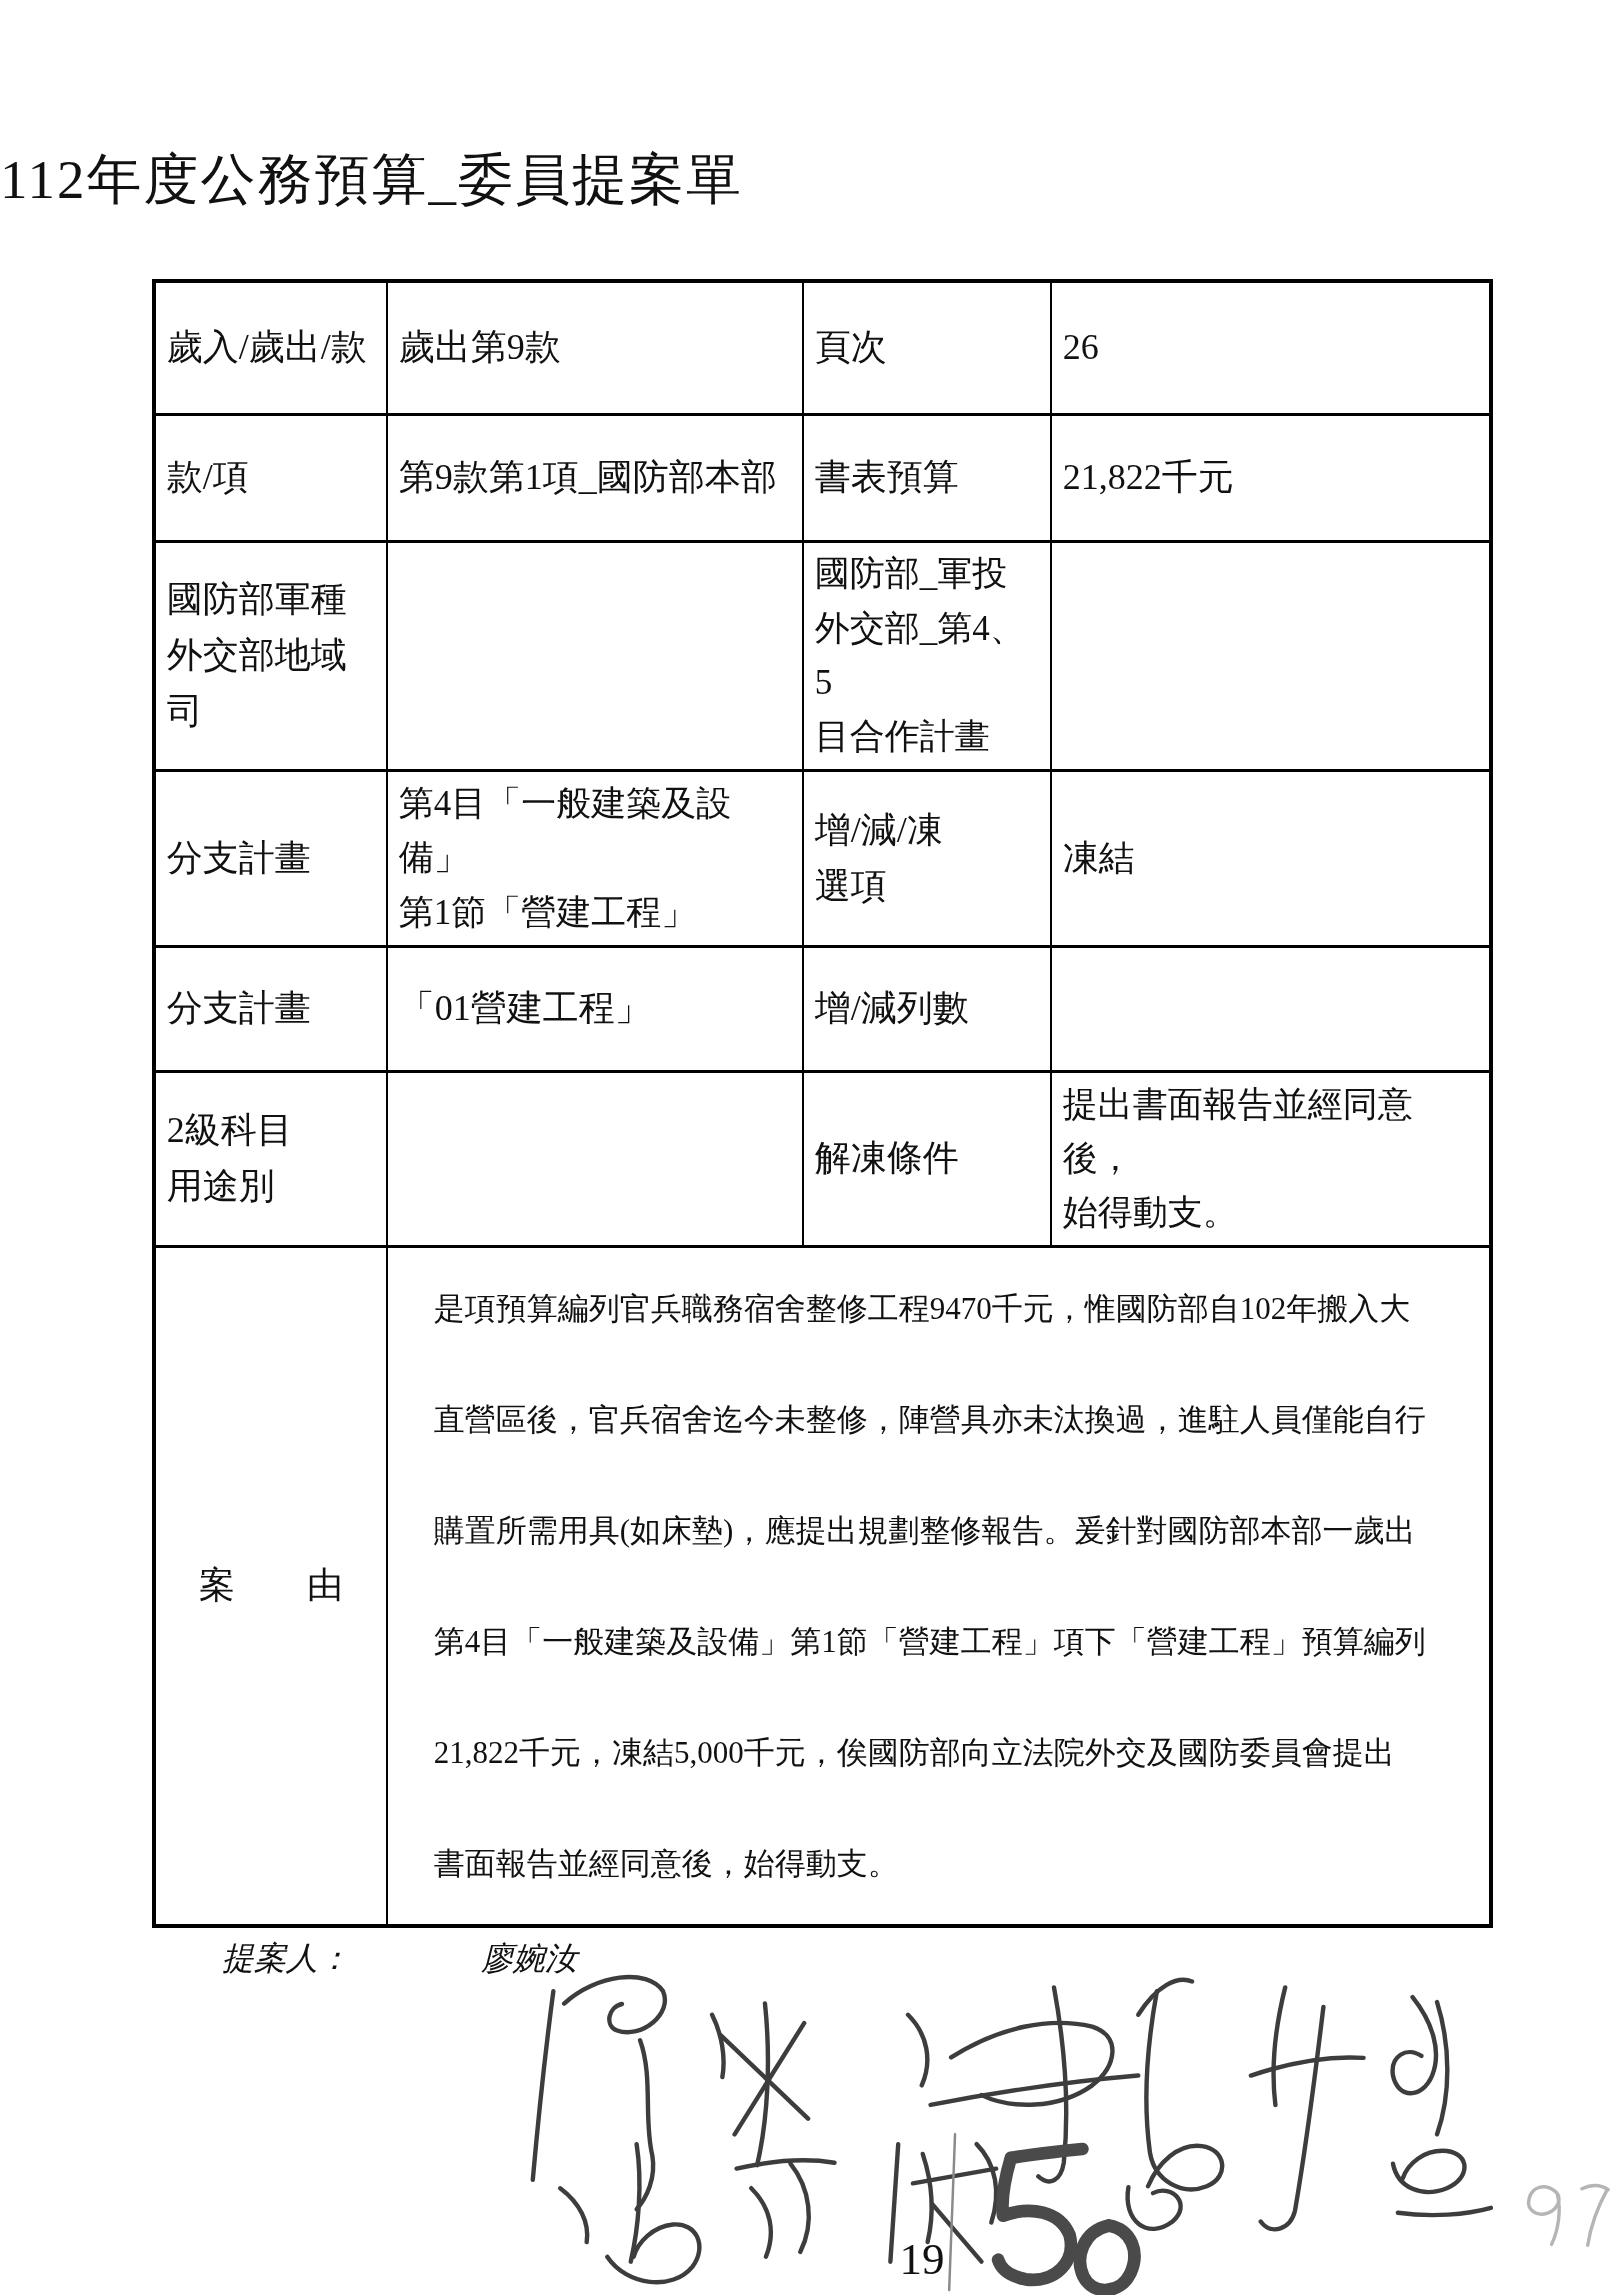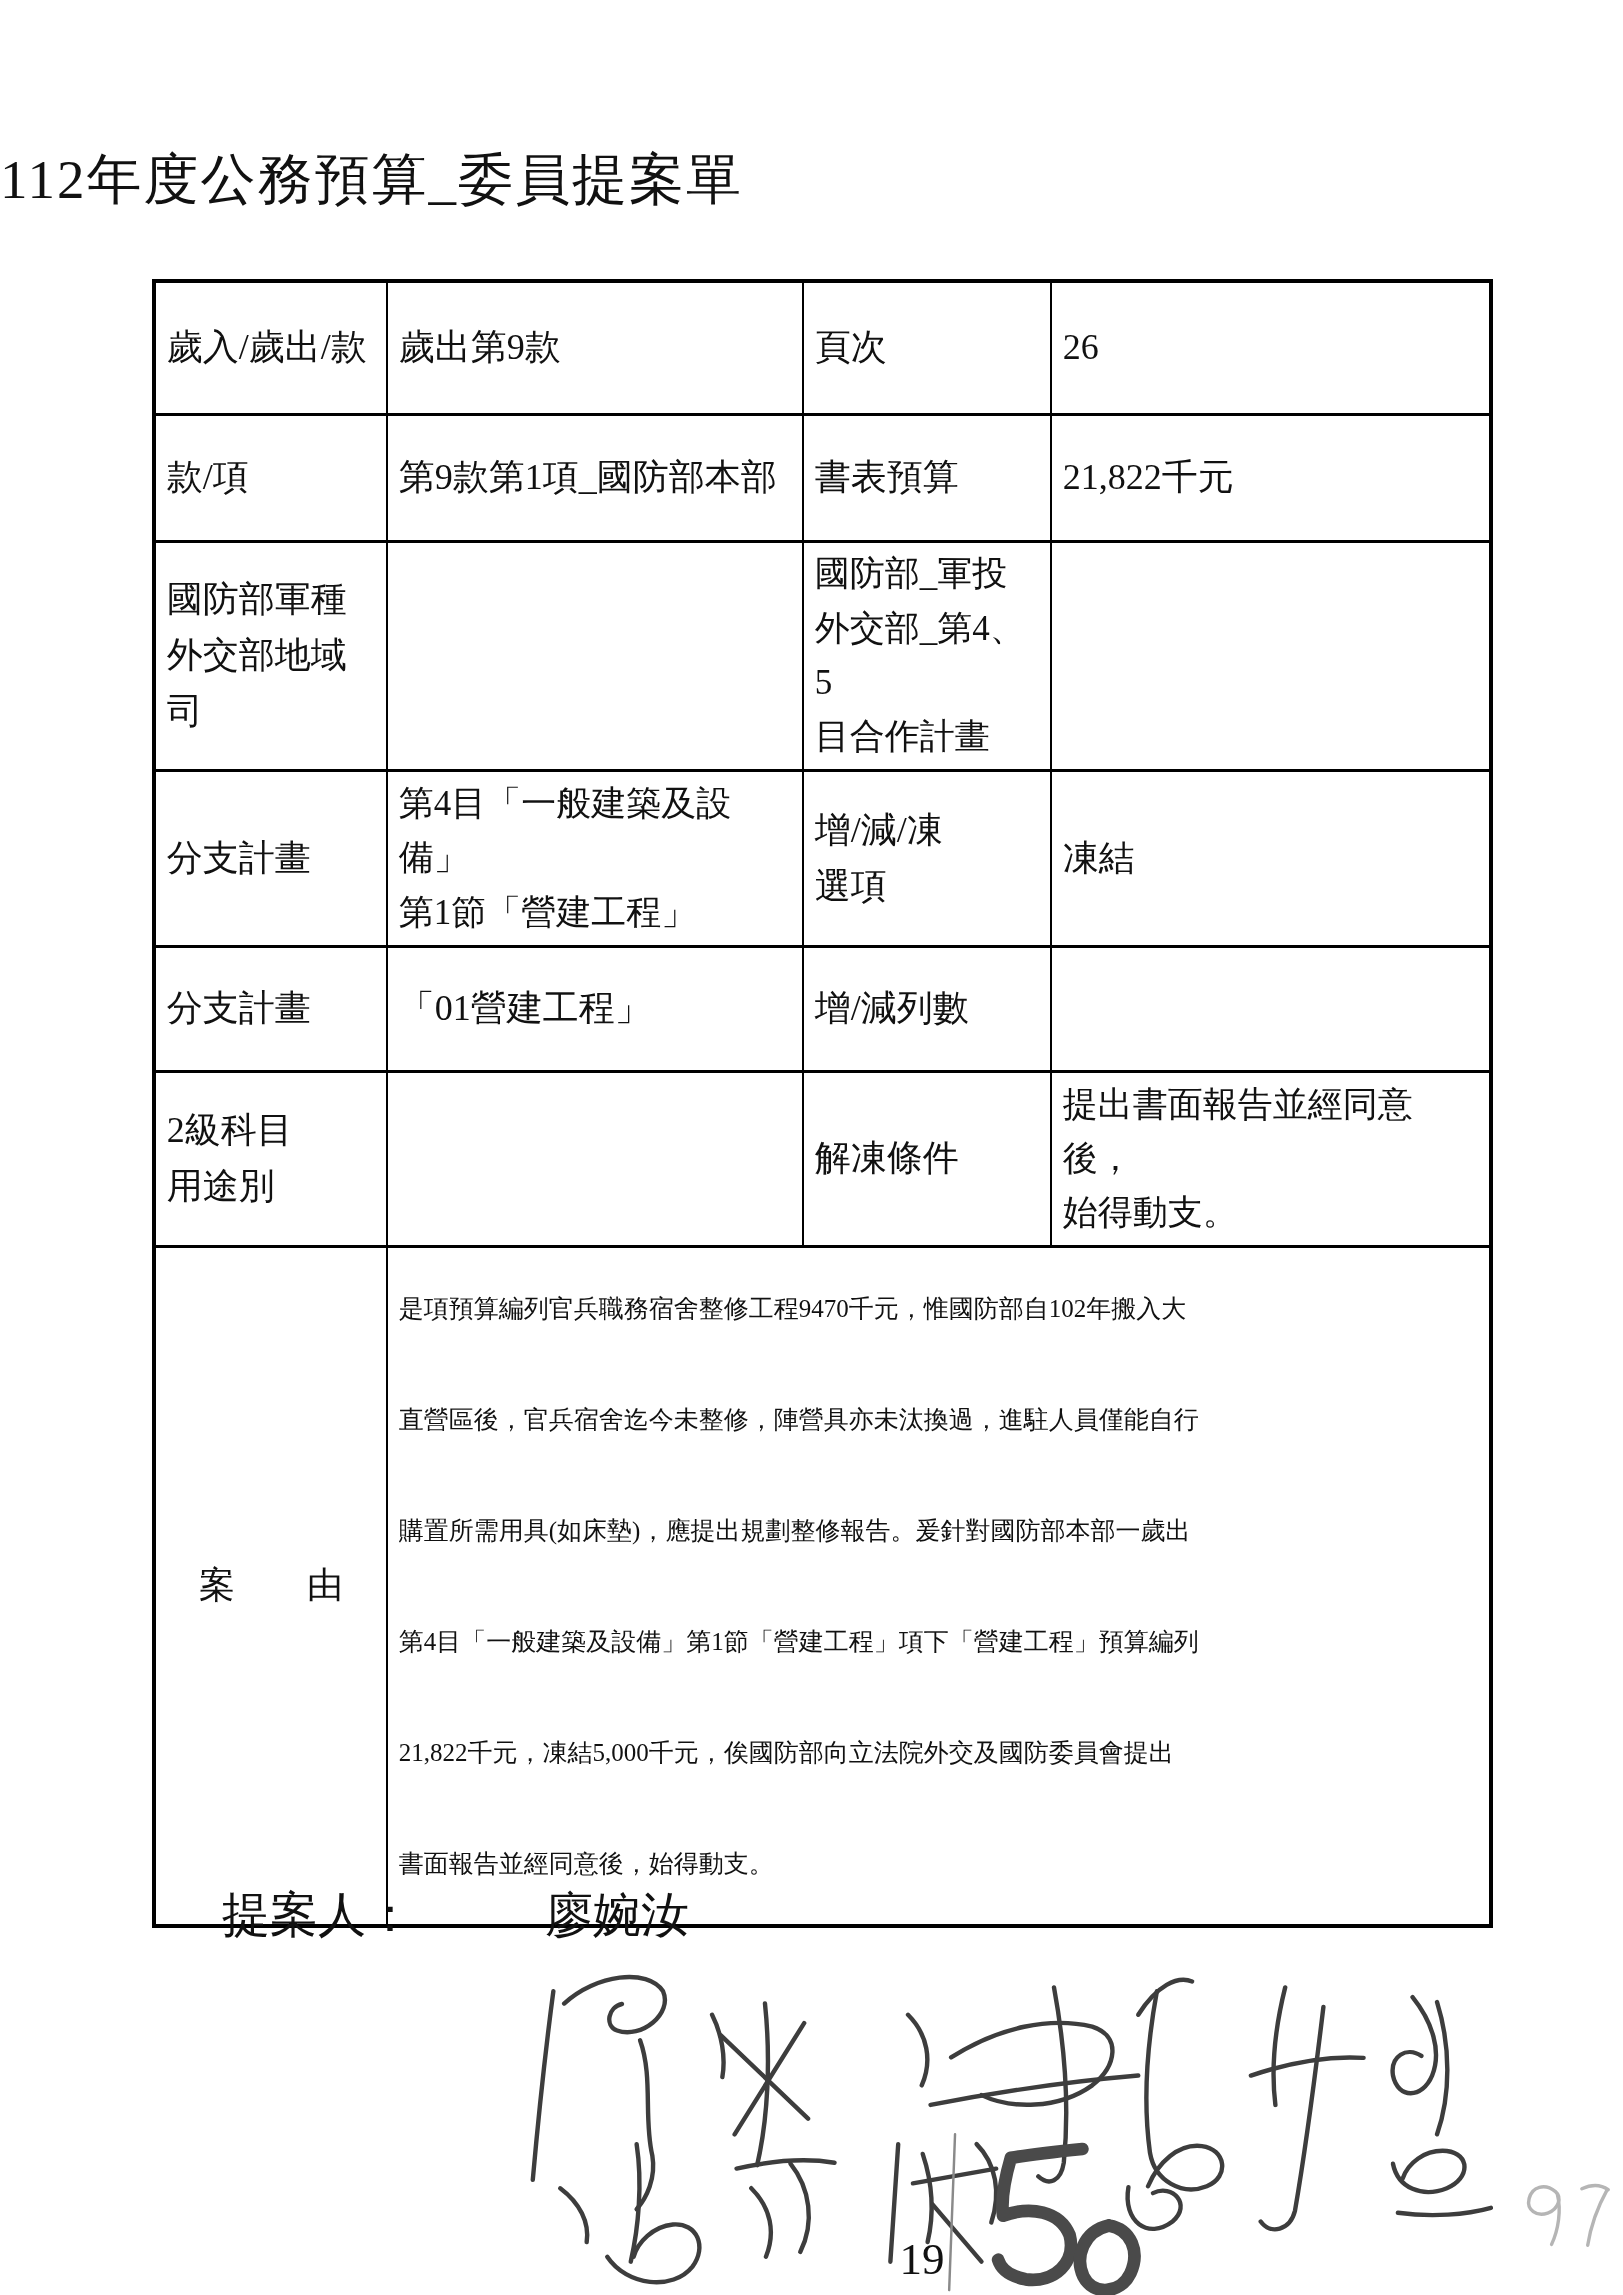--- a/index.html
+++ b/index.html
@@ -20,22 +20,22 @@
     vertical-align:middle;font-size:36px;line-height:1.55;
     padding:4.9px 10.8px;overflow:hidden;
   }
   td.lbl{text-align:left;padding:4.9px 2.9px;white-space:pre-line;}
   td.val{text-align:left;white-space:pre-line;}
   tr.r1{height:133px} tr.r2{height:127px} tr.r3{height:192px}
   tr.r4{height:147px} tr.r5{height:125px} tr.r6{height:128px}
   tr.r7{height:127px} tr.r8{height:666px}
   td.case-label{text-align:center;font-size:39px;vertical-align:middle;white-space:pre;}
   td.case-cell{vertical-align:top;padding:2px 4.9px 0 6.9px;}
-  .case-line{font-size:25px;line-height:111px;white-space:nowrap;}
-  .proposer{position:absolute;left:222px;top:1883px;font-size:48px;white-space:nowrap;}
+  .case-line{font-size:31px;line-height:111px;white-space:nowrap;margin-left:35px;}
+  .proposer{position:absolute;left:222px;top:1937px;font-size:32px;white-space:nowrap;font-style:italic;}
   .proposer .name{margin-left:131px;}
   .pagenum{position:absolute;left:878px;top:2233px;width:88px;text-align:center;font-size:45px;}
   .corner-note-box{position:absolute;left:1519px;top:2177px;width:113px;height:83px;}
   .sig-overlay{position:absolute;left:490px;top:1957px;width:1030px;height:338px;}
   svg .ink{fill:none;stroke:#3d3d3d;stroke-width:9;stroke-linecap:round;stroke-linejoin:round;}
   svg .ink-thick{fill:none;stroke:#4a4a4a;stroke-width:26;stroke-linecap:round;stroke-linejoin:round;}
   svg .ink-faint{fill:none;stroke:#8a8a8a;stroke-width:5;stroke-linecap:round;}
   svg .pencil{fill:none;stroke:#b5b5b5;stroke-width:7;stroke-linecap:round;stroke-linejoin:round;}
 </style>
 </head>

